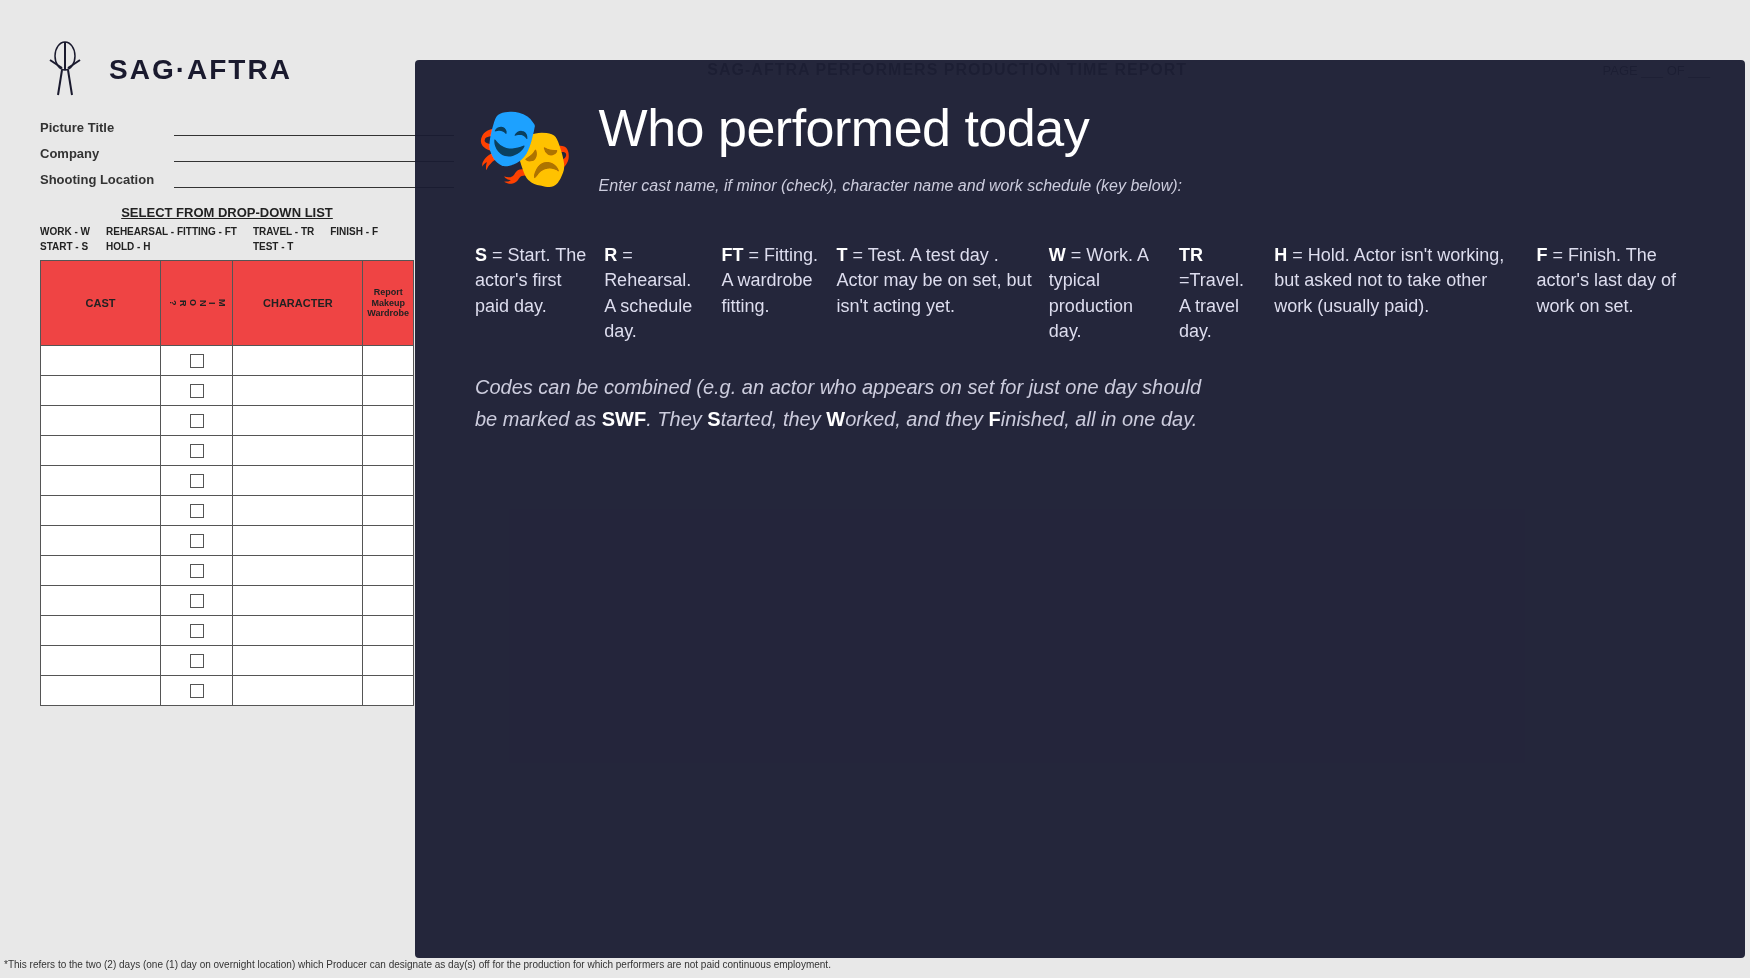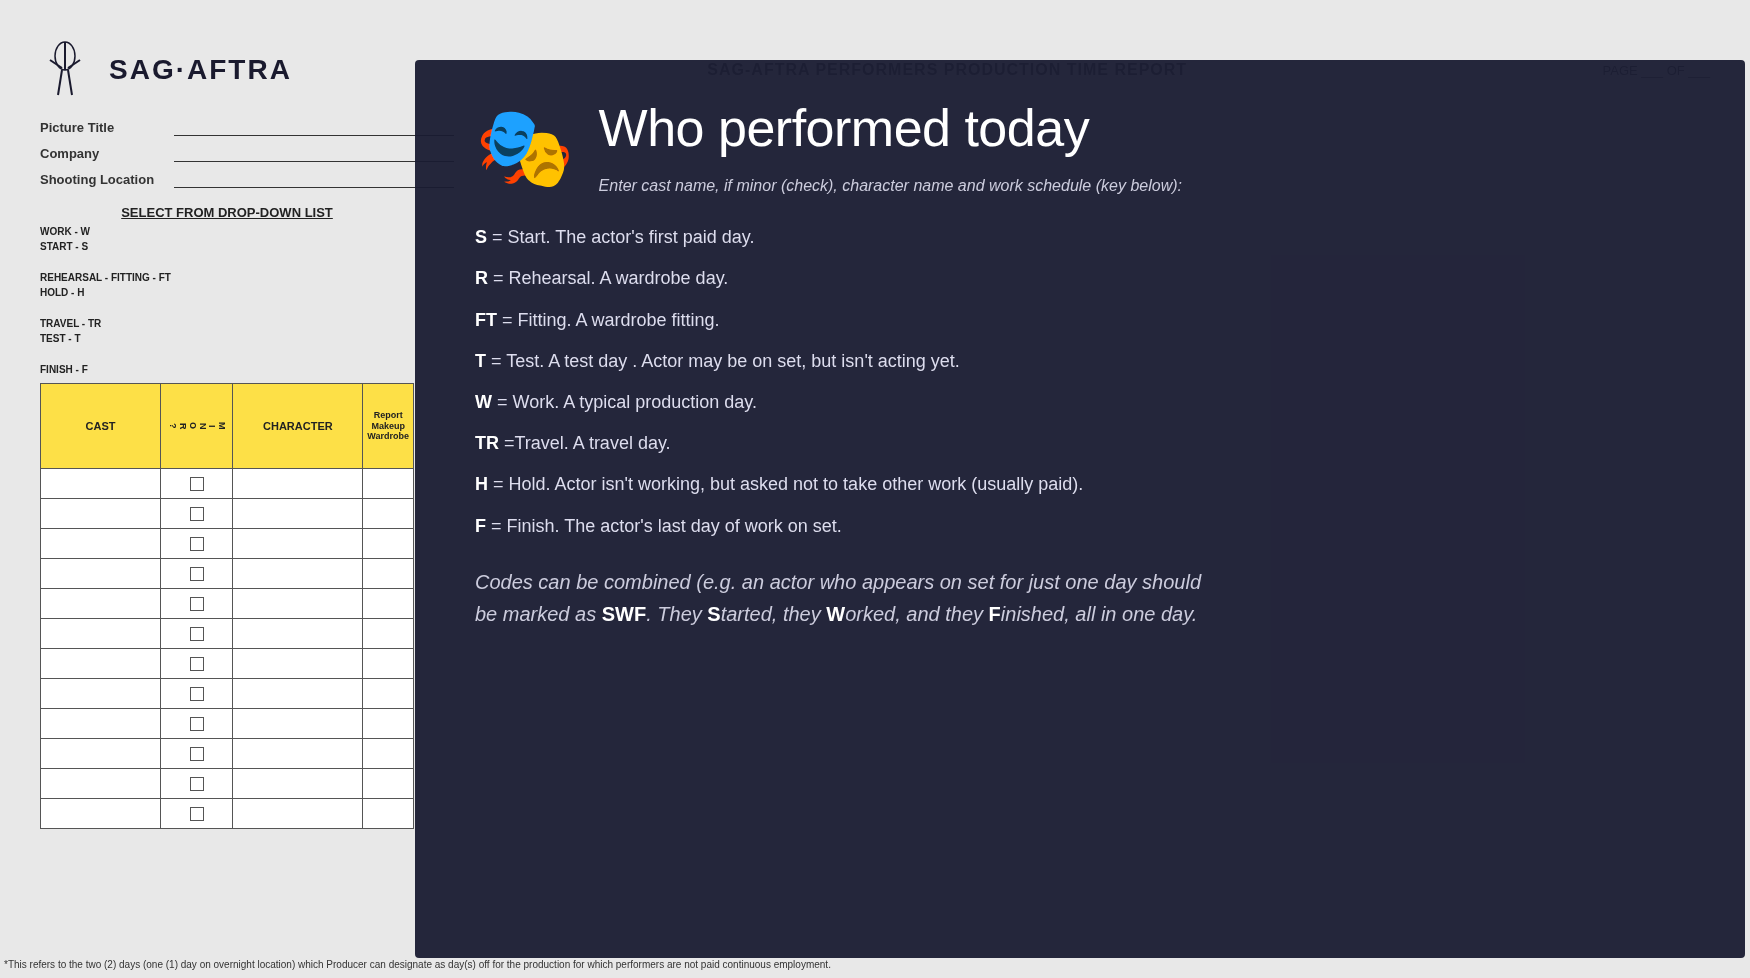--- a/index.html
+++ b/index.html
@@ -115,21 +115,20 @@
       color: #222;
       margin-bottom: 4px;
     }
 
     .work-codes {
       display: flex;
       gap: 16px;
       font-size: 10px;
       color: #222;
       margin-bottom: 6px;
-      flex-direction: column;
     }
 
     .work-code-col {
       line-height: 1.5;
       font-weight: bold;
     }
 
     .cast-table {
       border-collapse: collapse;
       font-size: 11px;
@@ -144,21 +143,21 @@
       min-width: 20px;
     }
 
     .cast-table .cast-col { width: 120px; min-width: 120px; }
     .cast-table .minor-col { width: 20px; min-width: 20px; writing-mode: vertical-rl; font-size: 10px; }
     .cast-table .char-col { width: 130px; min-width: 130px; margin-top: 44px; }
     .cast-table .report-col { width: 50px; min-width: 50px; font-size: 9px; line-height: 1.2; }
 
     .cast-table .header-row th {
       font-weight: bold;
-      background: #fde047;
+      background: #ef4444;
       vertical-align: middle;
     }
 
     .cast-table .minor-header {
       writing-mode: vertical-rl;
       font-size: 9px;
       line-height: 1.1;
       padding: 6px 2px;
       height: 80px;
     }
@@ -224,23 +223,22 @@
 
     .overlay-title-area .subtitle {
       font-size: 16px;
       color: #ccd;
       font-style: italic;
       margin-top: 20px;
     }
 
     .codes-list {
       display: flex;
-      flex-direction: column;
       gap: 16px;
-      margin-top: 10px;
+      margin-top: 28px;
     }
 
     .code-item {
       font-size: 18px;
       color: #dde;
       line-height: 1.4;
     }
 
     .code-item strong {
       color: white;
@@ -415,21 +413,21 @@
   <div class="overlay-header">
     <div class="theater-emoji">🎭</div>
     <div class="overlay-title-area">
       <h1>Who performed today</h1>
       <div class="subtitle">Enter cast name, if minor (check), character name and work schedule (key below):</div>
     </div>
   </div>
 
   <div class="codes-list" id="codes-list">
   <div class="code-item"><strong>S</strong><span> = Start.  The actor's first paid day.</span></div>
-      <div class="code-item"><strong>R</strong><span> = Rehearsal.  A wardrobe day.</span></div>
+      <div class="code-item"><strong>R</strong><span> = Rehearsal.  A schedule day.</span></div>
       <div class="code-item"><strong>FT</strong><span> = Fitting.  A wardrobe fitting.</span></div>
       <div class="code-item"><strong>T</strong><span> = Test.  A test day . Actor may be on set, but isn't acting yet.</span></div>
       <div class="code-item"><strong>W</strong><span> = Work.  A typical production day.</span></div>
       <div class="code-item"><strong>TR</strong><span> =Travel.  A travel day.</span></div>
       <div class="code-item"><strong>H</strong><span> = Hold.  Actor isn't working, but asked not to take other work (usually paid).</span></div>
       <div class="code-item"><strong>F</strong><span> = Finish.  The actor's last day of work on set.</span></div>
     </div>
 
   <div class="code-note">
     <span>Codes can be combined (e.g. an actor who appears on set for just one day should</span><br>

